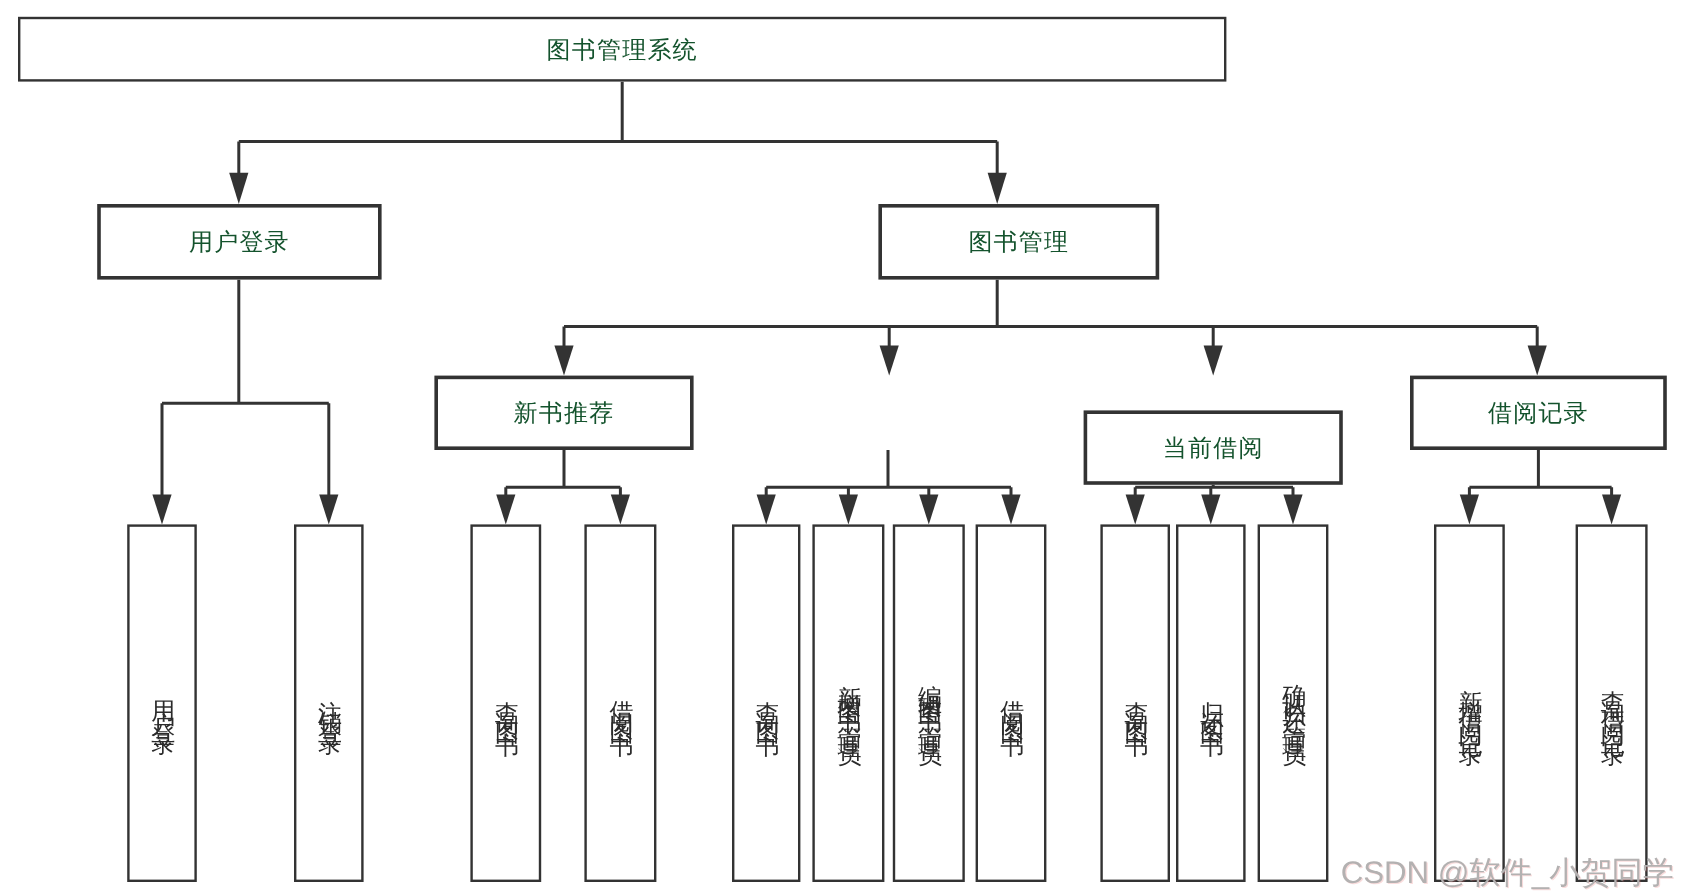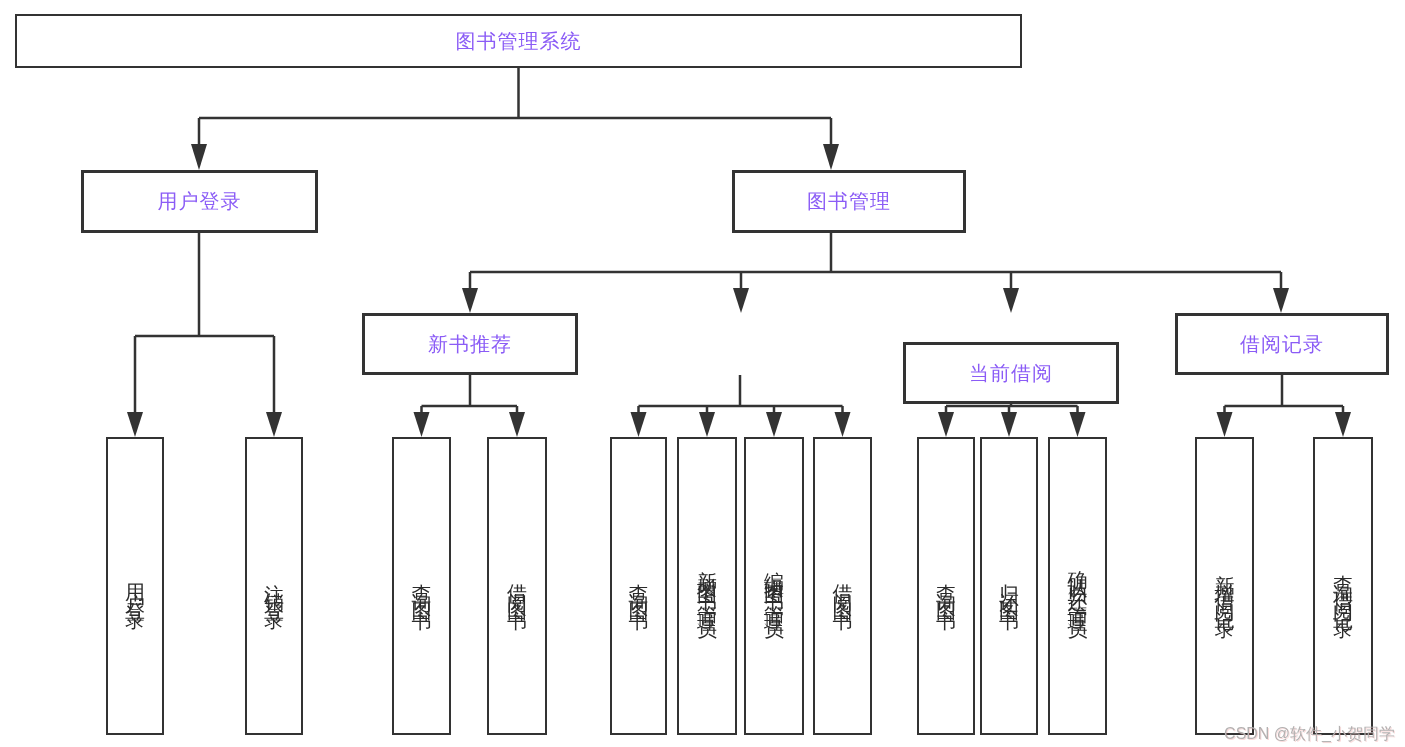--- a/index.html
+++ b/index.html
@@ -33,21 +33,21 @@
   }
   .node {
     position: absolute;
     box-sizing: border-box;
     background: #ffffff;
     border: 3px solid #333333;
     display: flex;
     align-items: center;
     justify-content: center;
     font-size: 20px;
-    color: #8b5cf6;
+    color: #14532d;
     letter-spacing: 1px;
     z-index: 1;
   }
   .node.root {
     border-width: 2px;
   }
   .leaf {
     position: absolute;
     box-sizing: border-box;
     top: 437px;
@@ -68,21 +68,21 @@
     color: #2b2b2b;
     white-space: nowrap;
   }
   .leaf.long span {
     letter-spacing: 7px;
   }
   .watermark {
     position: absolute;
     right: 10px;
     bottom: 2px;
-    font-size: 16px;
+    font-size: 26px;
     color: #b3b1b1;
     text-shadow: 1px 1px 0 rgba(235, 120, 120, 0.25);
     z-index: 2;
     white-space: nowrap;
   }
 </style>
 </head>
 <body>
 
 <div class="canvas">

